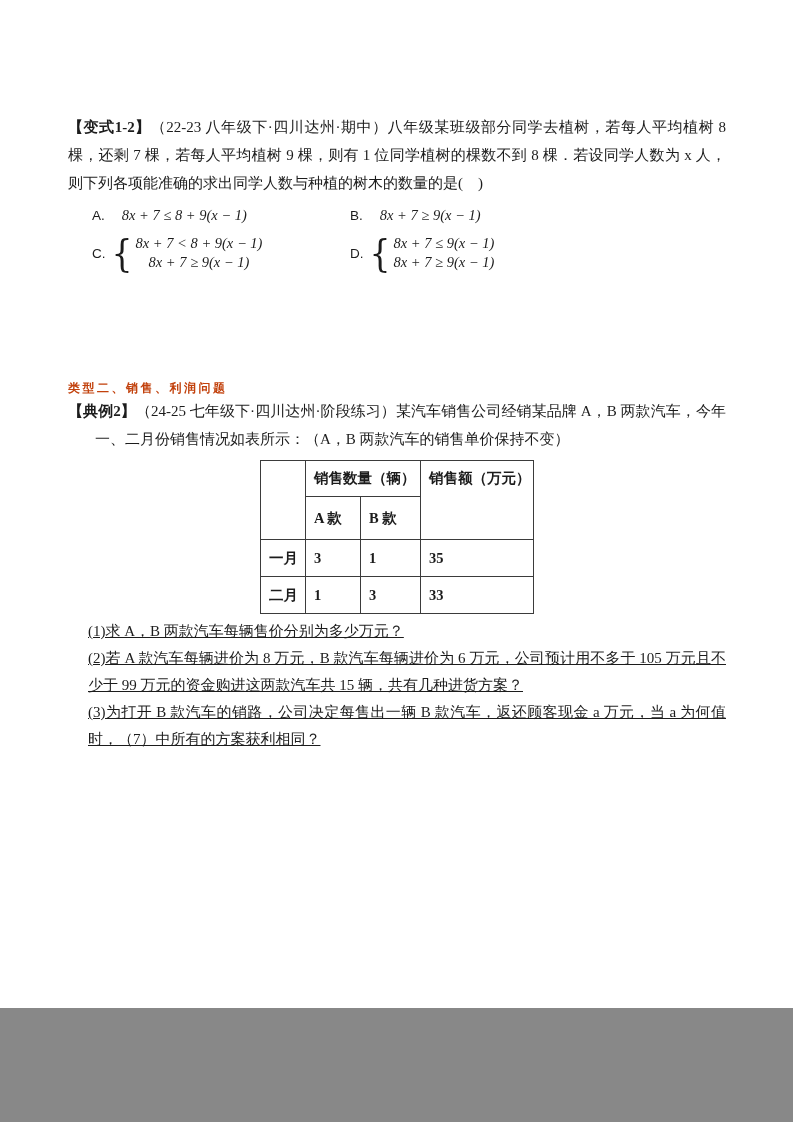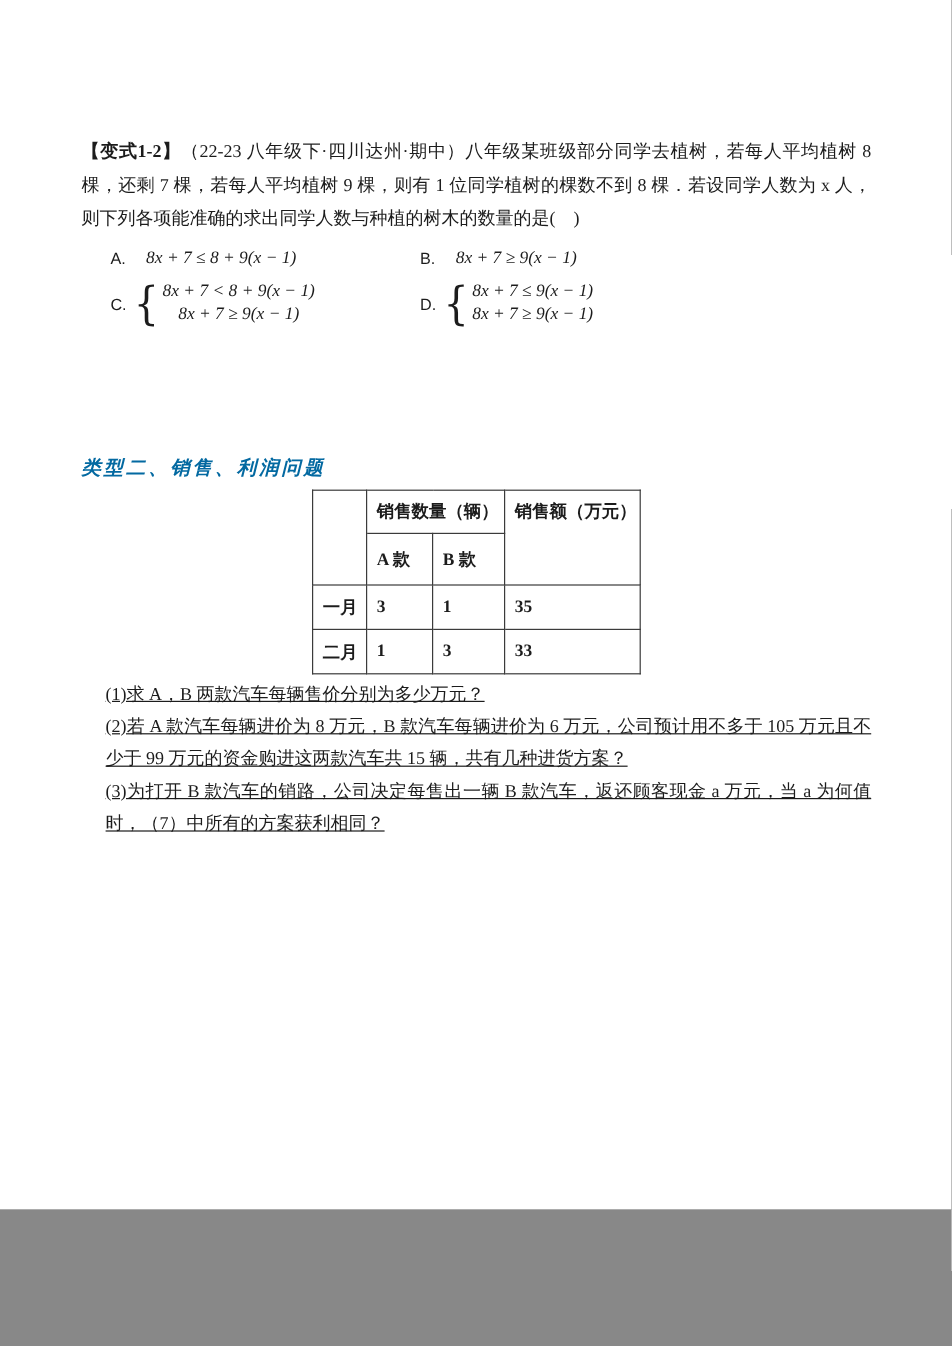--- a/index.html
+++ b/index.html
@@ -55,25 +55,24 @@
     margin-right: 3px;
     transform: scaleY(1.15);
   }
   .syslines { display: flex; flex-direction: column; }
   .syslines .formula { line-height: 19px; }
   .center-last > .formula:last-child { align-self: center; }
 
   
   .section-heading {
     margin: 105px 0 0 0;
-    font-size: 16px;
+    font-size: 12px;
     font-weight: bold;
-    color: #0369a1;
+    color: #c2410c;
     letter-spacing: 2.5px;
-    font-style: italic;
   }
 
   
   .example-para { margin-top: 12px; }
 
   
   .sales-table {
     border-collapse: collapse;
     margin: 7px 0 0 192px;
     font-size: 14.5px;
@@ -135,20 +134,21 @@
             <span class="formula">8x + 7 ≤ 9(x − 1)</span>
             <span class="formula">8x + 7 ≥ 9(x − 1)</span>
           </span>
         </div>
       </div>
     </div>
 
 
     <h2 class="section-heading">类型二、销售、利润问题</h2>
 
+    <p class="para hang example-para"><span class="blabel">【典例2】</span><span>（24-25 七年级下·四川达州·阶段练习）某汽车销售公司经销某品牌 A，B 两款汽车，今年一、二月份销售情况如表所示：（A，B 两款汽车的销售单价保持不变）</span></p>
 
     <table class="sales-table">
       <colgroup>
         <col style="width:45px">
           <col style="width:55px">
           <col style="width:60px">
           <col style="width:113px">
       </colgroup>
       <tbody>
           <tr class="h1">

